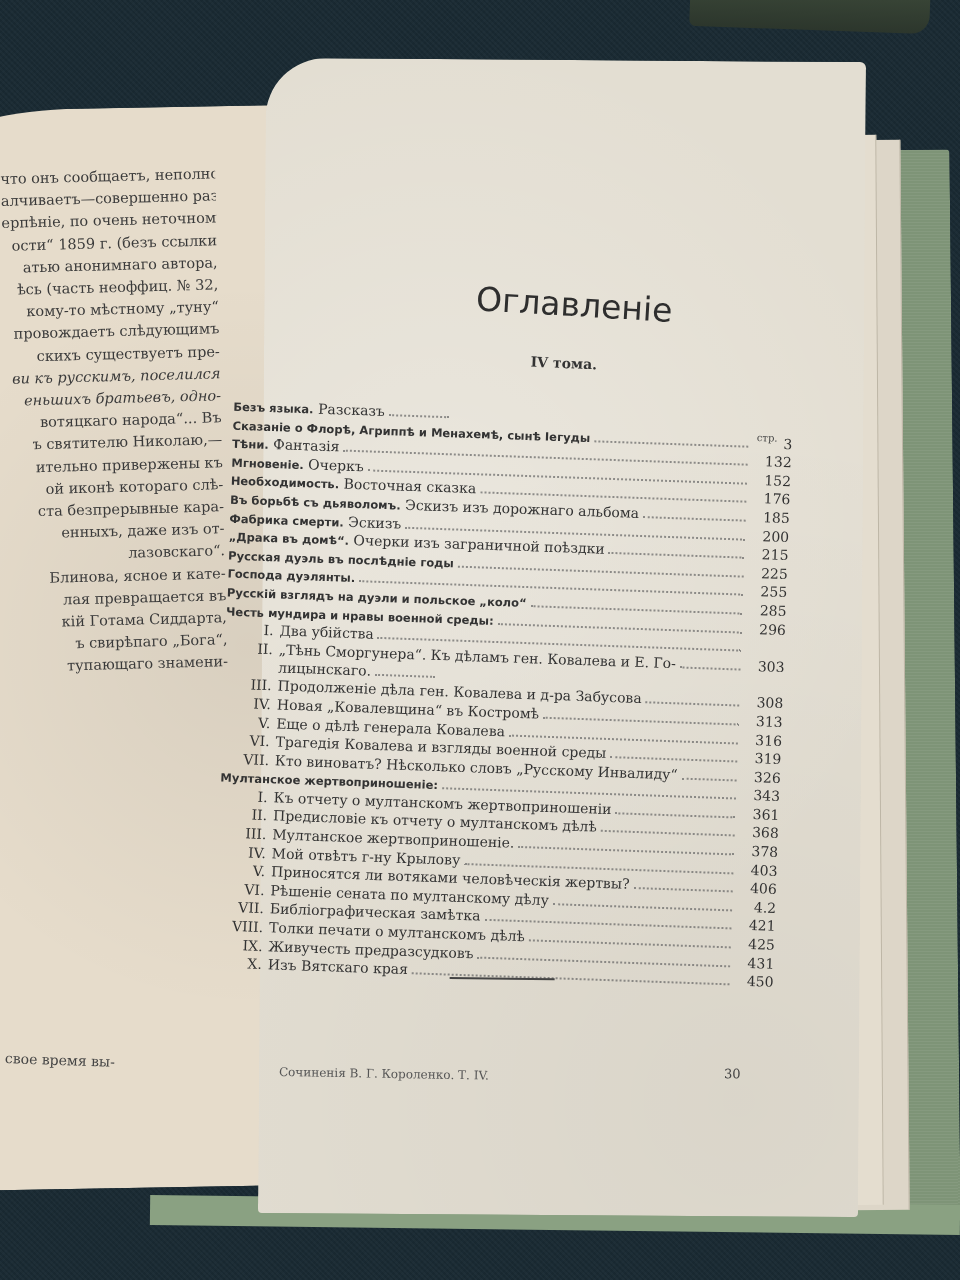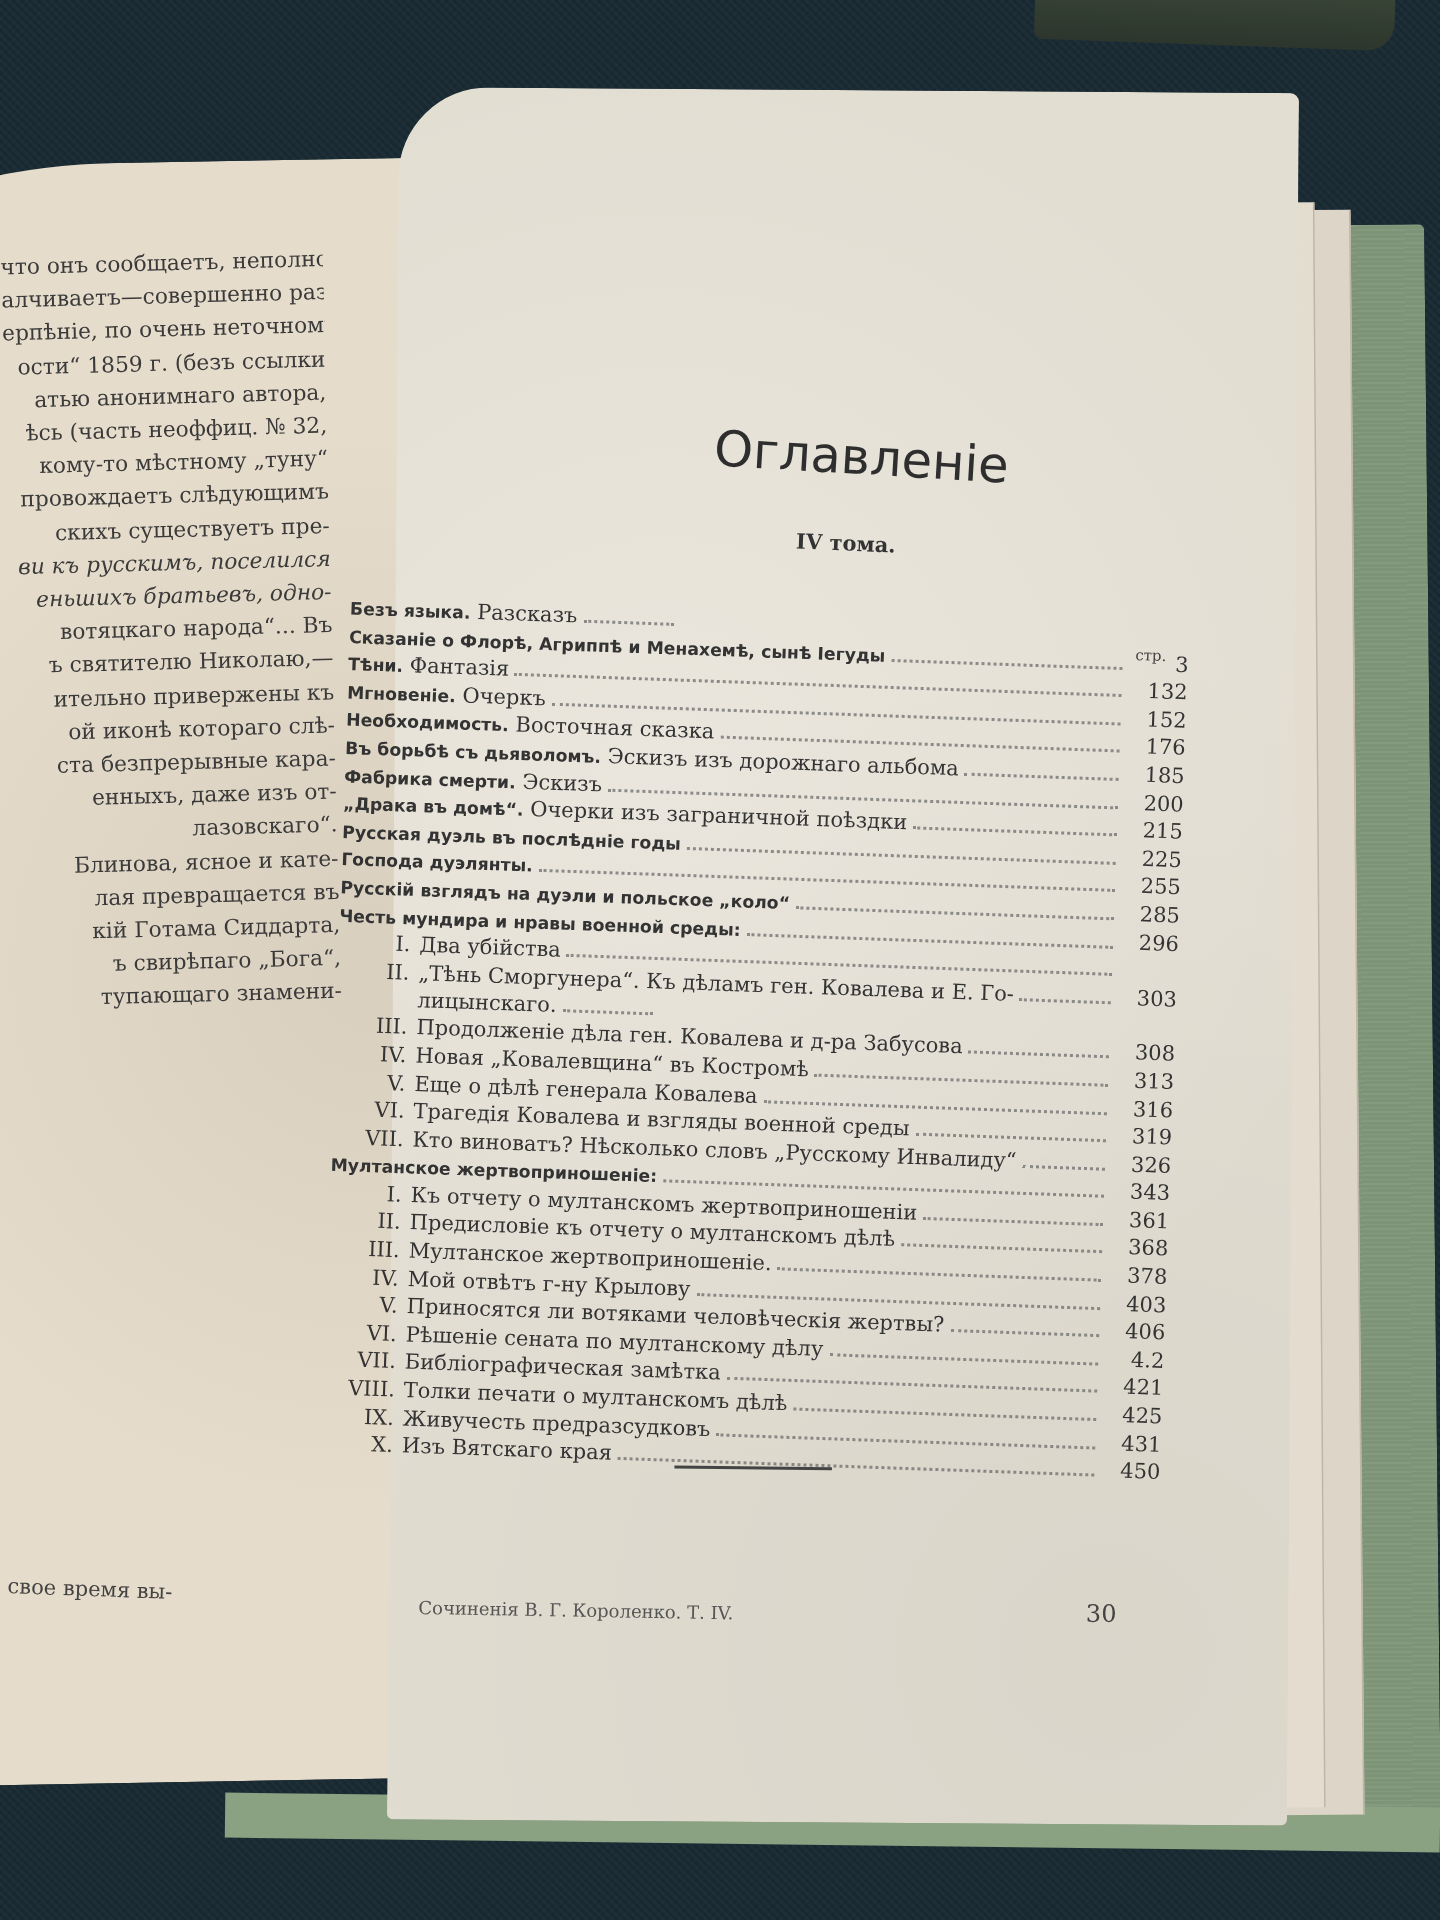--- a/index.html
+++ b/index.html
@@ -112,21 +112,21 @@
 
   .rule {
     position: absolute; left: 190px; top: 918px; width: 105px; height: 2px; background: #444;
     transform: rotate(0.3deg);
   }
   .footer-sig {
     position: absolute; left: 20px; top: 1008px; font-size: 12px; color: #555;
     font-family: "DejaVu Serif", serif; transform: rotate(0.6deg);
   }
   .footer-num {
-    position: absolute; left: 465px; top: 1005px; font-size: 16px; color: #444;
+    position: absolute; left: 465px; top: 1005px; font-size: 13px; color: #444;
     font-family: "DejaVu Serif", serif;
   }
 </style>
 </head>
 <body>
 
 <div class="other-book"></div>
 <div class="cover"></div>
 <div class="cover-bottom"></div>
 <div class="page-edge edge1"></div>

